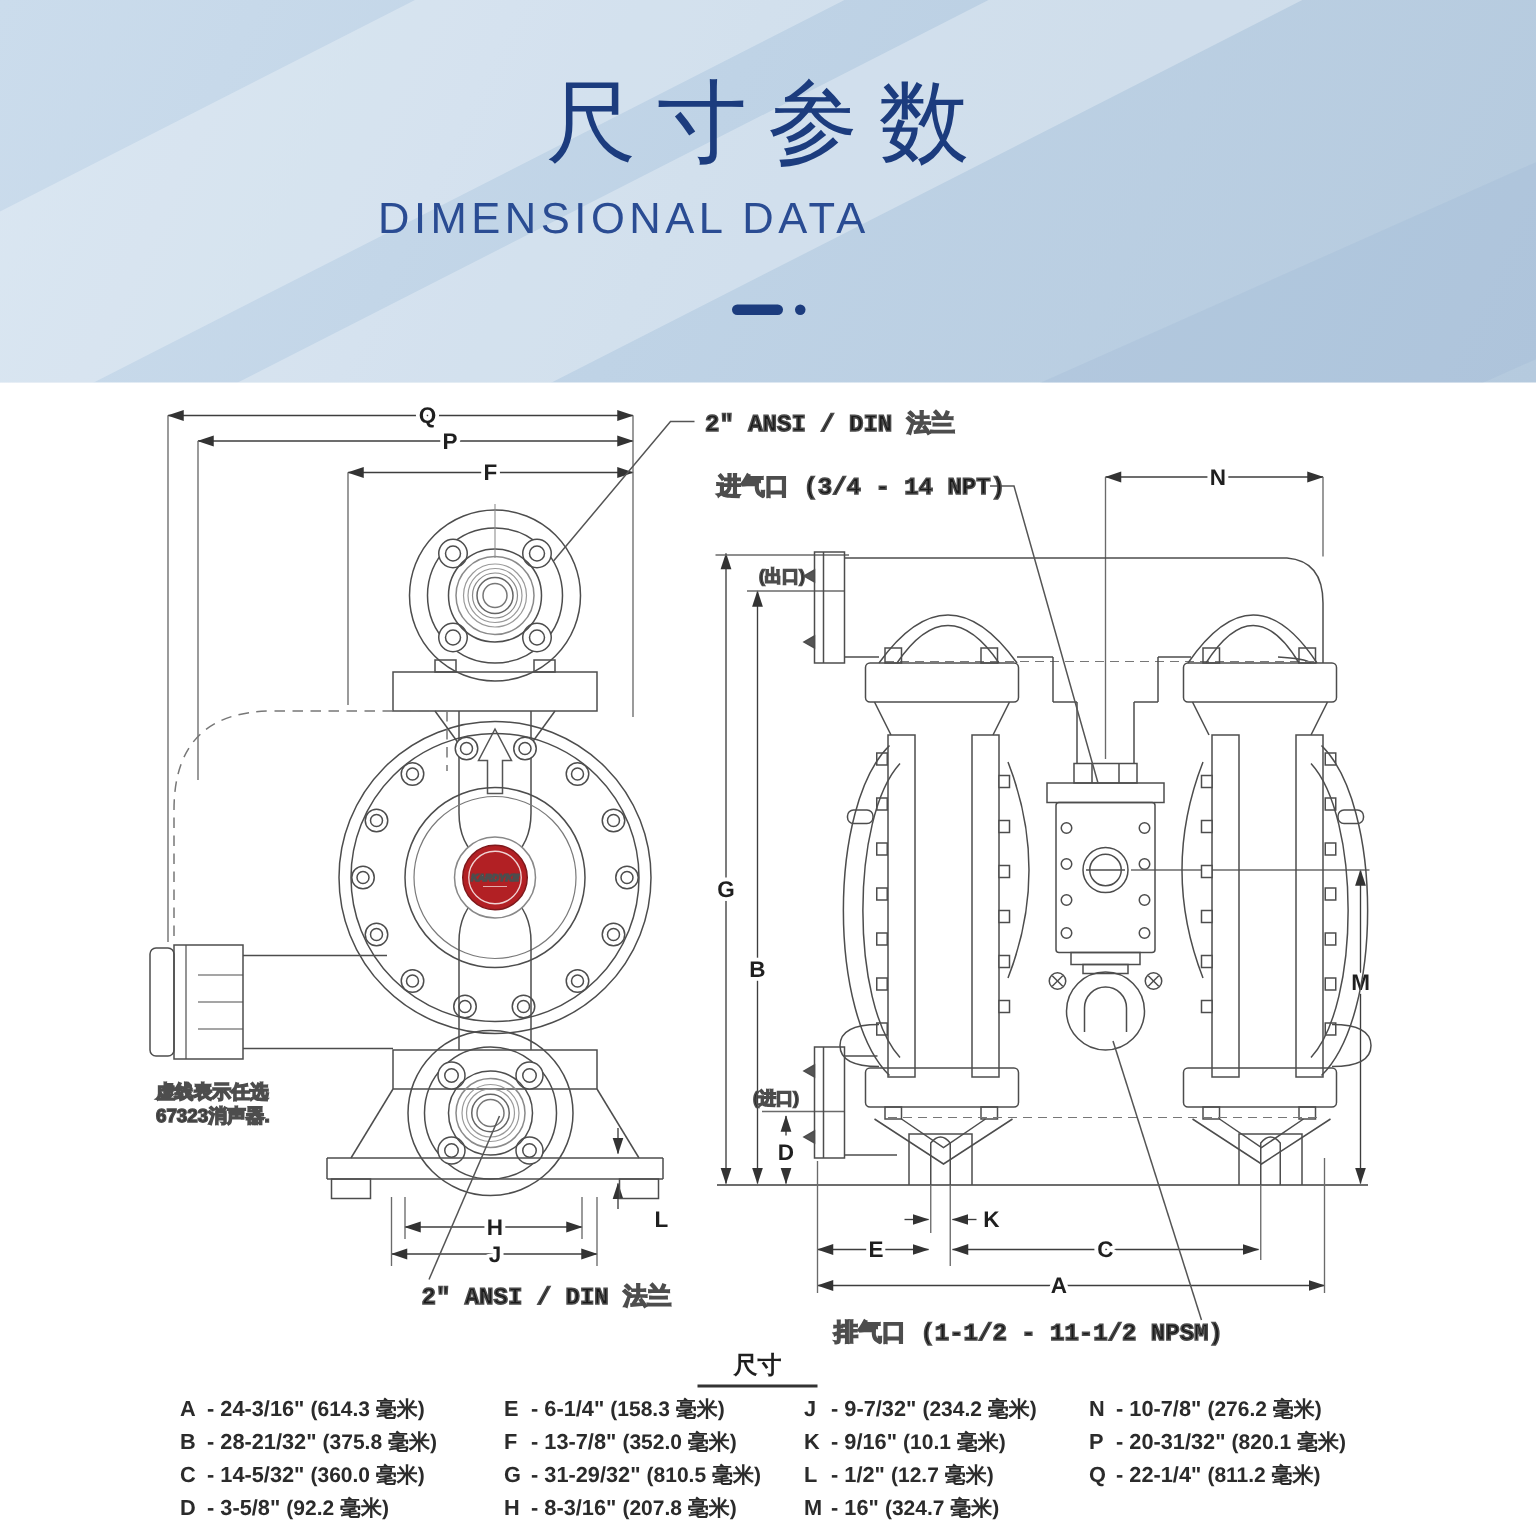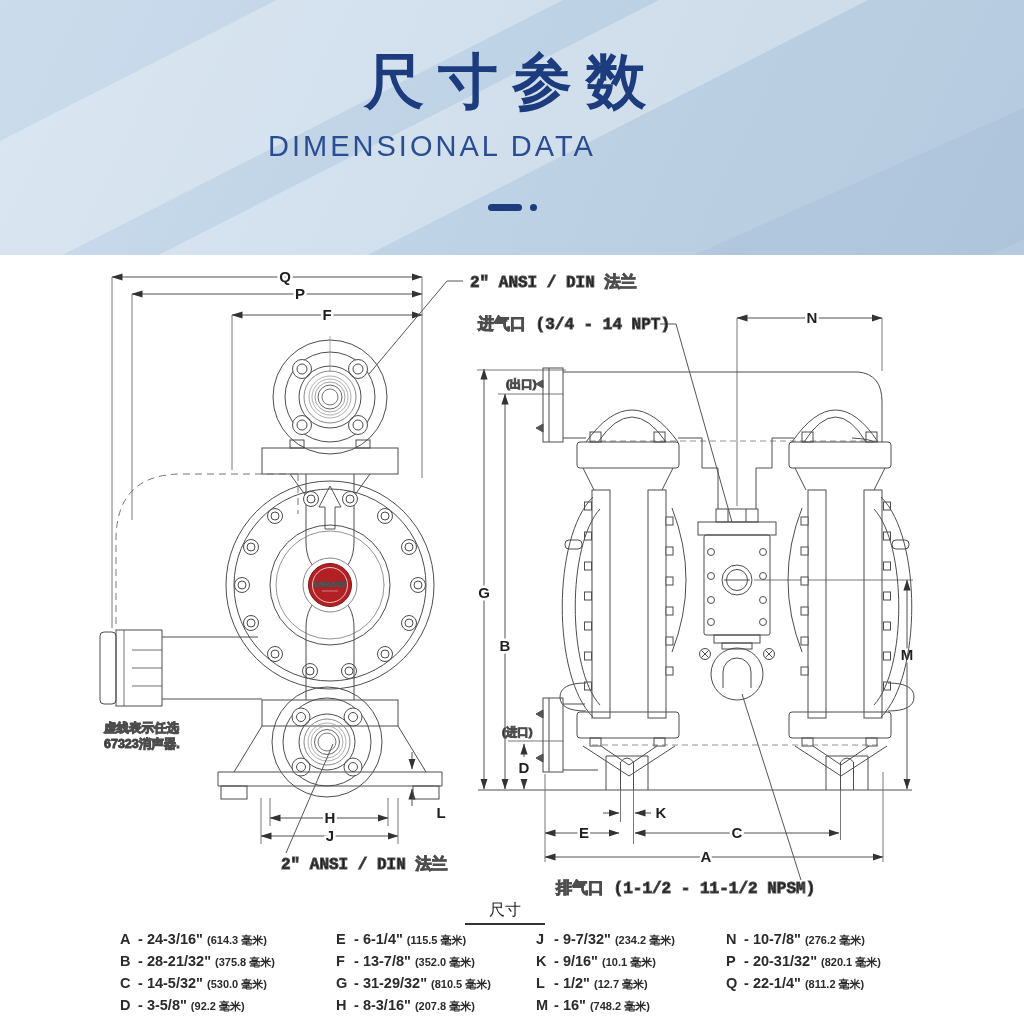--- a/index.html
+++ b/index.html
@@ -7,43 +7,43 @@
           font-family:"Liberation Sans", sans-serif;}
   
   #hero{position:absolute;left:0;top:0;width:1024px;height:255px;overflow:hidden;
         background:linear-gradient(115deg,#cbdcec 0%,#bfd3e6 45%,#b5cade 100%);}
   .band{position:absolute;background:rgba(255,255,255,0.30);}
   .band.b1{width:1500px;height:130px;left:-340px;top:-60px;transform:rotate(-27deg);}
   .band.b2{width:1500px;height:95px;left:-60px;top:-10px;transform:rotate(-27deg);}
   .band.b3{width:1500px;height:120px;left:260px;top:120px;transform:rotate(-24deg);
            background:rgba(150,178,208,0.22);}
   #page-title{position:absolute;left:0;top:42px;width:1024px;text-align:center;
-        font-size:60px;font-weight:bold;letter-spacing:14px;color:#1c3c7e;}
-  #page-subtitle{position:absolute;left:16px;top:130px;width:832px;text-align:center;
+        font-size:60px;font-weight:normal;letter-spacing:14px;color:#1c3c7e;}
+  #page-subtitle{position:absolute;left:0;top:130px;width:832px;text-align:center;
         font-size:29px;letter-spacing:3px;color:#2a4c93;}
   #divider{position:absolute;left:0;top:198px;width:1024px;text-align:center;height:14px;}
   #divider .bar{display:inline-block;vertical-align:middle;width:34px;height:7px;border-radius:4px;background:#1c3c7e;}
   #divider .dot{display:inline-block;vertical-align:middle;width:7px;height:7px;border-radius:50%;background:#1c3c7e;margin-left:8px;}
   
   #drawing{position:absolute;left:0;top:0;}
   svg text{font-family:"Liberation Sans", sans-serif;}
   .dl{font-size:15px;font-weight:bold;fill:#1f1f1f;text-anchor:middle;
       paint-order:stroke;stroke:#ffffff;stroke-width:5px;stroke-linejoin:round;}
   .cad{font-family:"Liberation Mono","DejaVu Sans Mono",monospace;font-size:16px;font-weight:bold;fill:#1a1a1a;}
   .cjk-s{font-size:11.5px;font-weight:bold;fill:#222;}
   .note{font-size:12.5px;font-weight:bold;fill:#333;}
   .logo-t{font-size:6.5px;font-style:italic;font-weight:bold;fill:#ffffff;text-anchor:middle;}
   
   #size-table{position:absolute;left:0;top:898px;width:1024px;height:126px;color:#2b2b2b;}
   #table-title{position:absolute;left:465px;top:2px;width:80px;text-align:center;
-      font-size:16px;font-weight:normal;border-bottom:2px solid #333;padding-bottom:2px;color:#1f1f1f;}
+      font-size:16px;font-weight:bold;border-bottom:2px solid #333;padding-bottom:2px;color:#1f1f1f;}
   .tcol{position:absolute;top:30px;white-space:nowrap;}
   .trow{height:22px;line-height:22px;font-size:14.5px;font-weight:bold;}
   .tk{display:inline-block;min-width:14px;}
-  .tmm{font-size:11px;}
+  .tmm{font-size:14px;}
 </style>
 </head>
 <body>
 
 <div id="canvas">
 
   <div id="hero">
     <div class="band b1"></div>
     <div class="band b2"></div>
     <div class="band b3"></div>
@@ -413,36 +413,36 @@
       <text class="cad" x="556" y="893">排气口 (1-1/2 - 11-1/2 NPSM)</text>
     </g>
   </svg>
 
   <div id="size-table">
     <div id="table-title">尺寸</div>
 
     <div class="tcol" style="left:120px;">
       <div class="trow"><span class="tk">A</span><span> - </span><span class="tv">24-3/16"</span> <span class="tmm">(614.3 毫米)</span></div>
       <div class="trow"><span class="tk">B</span><span> - </span><span class="tv">28-21/32"</span> <span class="tmm">(375.8 毫米)</span></div>
-      <div class="trow"><span class="tk">C</span><span> - </span><span class="tv">14-5/32"</span> <span class="tmm">(530.0 毫米)</span></div>
+      <div class="trow"><span class="tk">C</span><span> - </span><span class="tv">14-5/32"</span> <span class="tmm">(360.0 毫米)</span></div>
       <div class="trow"><span class="tk">D</span><span> - </span><span class="tv">3-5/8"</span> <span class="tmm">(92.2 毫米)</span></div>
     </div>
 
     <div class="tcol" style="left:336px;">
-      <div class="trow"><span class="tk">E</span><span> - </span><span class="tv">6-1/4"</span> <span class="tmm">(115.5 毫米)</span></div>
+      <div class="trow"><span class="tk">E</span><span> - </span><span class="tv">6-1/4"</span> <span class="tmm">(158.3 毫米)</span></div>
       <div class="trow"><span class="tk">F</span><span> - </span><span class="tv">13-7/8"</span> <span class="tmm">(352.0 毫米)</span></div>
       <div class="trow"><span class="tk">G</span><span> - </span><span class="tv">31-29/32"</span> <span class="tmm">(810.5 毫米)</span></div>
       <div class="trow"><span class="tk">H</span><span> - </span><span class="tv">8-3/16"</span> <span class="tmm">(207.8 毫米)</span></div>
     </div>
 
     <div class="tcol" style="left:536px;">
       <div class="trow"><span class="tk">J</span><span> - </span><span class="tv">9-7/32"</span> <span class="tmm">(234.2 毫米)</span></div>
       <div class="trow"><span class="tk">K</span><span> - </span><span class="tv">9/16"</span> <span class="tmm">(10.1 毫米)</span></div>
       <div class="trow"><span class="tk">L</span><span> - </span><span class="tv">1/2"</span> <span class="tmm">(12.7 毫米)</span></div>
-      <div class="trow"><span class="tk">M</span><span> - </span><span class="tv">16"</span> <span class="tmm">(748.2 毫米)</span></div>
+      <div class="trow"><span class="tk">M</span><span> - </span><span class="tv">16"</span> <span class="tmm">(324.7 毫米)</span></div>
     </div>
 
     <div class="tcol" style="left:726px;">
       <div class="trow"><span class="tk">N</span><span> - </span><span class="tv">10-7/8"</span> <span class="tmm">(276.2 毫米)</span></div>
       <div class="trow"><span class="tk">P</span><span> - </span><span class="tv">20-31/32"</span> <span class="tmm">(820.1 毫米)</span></div>
       <div class="trow"><span class="tk">Q</span><span> - </span><span class="tv">22-1/4"</span> <span class="tmm">(811.2 毫米)</span></div>
     </div>
   </div>
 
 </div>

